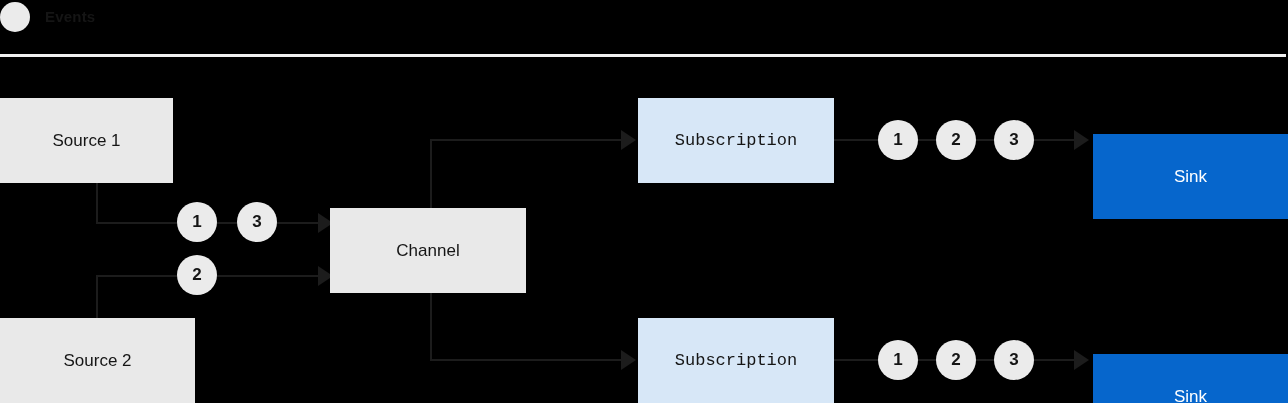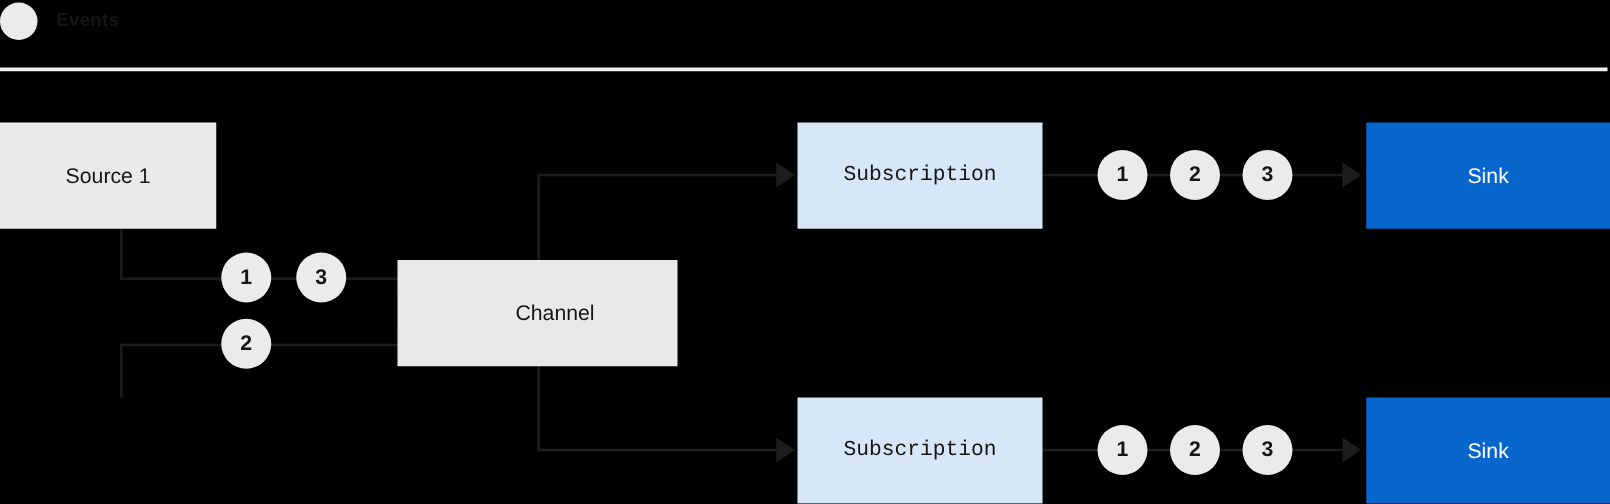--- a/index.html
+++ b/index.html
@@ -44,25 +44,25 @@
     position: absolute;
     display: flex;
     align-items: center;
     justify-content: center;
     font-size: 17px;
     font-weight: 500;
     color: var(--text-dark, #151515);
   }
   .node.gray  { background: var(--box-gray, #e9e9e9); }
   .node.lblue { background: var(--box-light-blue, #d7e7f7); font-family: Liberation Mono, monospace; }
-  .node.blue  { background: var(--box-blue, #0666cc); color: var(--text-light, #fff); }
+  .node.blue  { background: var(--box-blue, #0666cc); color: var(--text-light, #fff); margin-top: 36px; }
 
   #n-source1     { left: 0px;    top: 98px;  width: 173px; height: 85px; }
   #n-source2     { left: 0px;    top: 318px; width: 195px; height: 85px; }
-  #n-channel     { left: 318px;  top: 208px; width: 196px; height: 85px; padding-left: 28px; }
+  #n-channel     { left: 330px;  top: 208px; width: 196px; height: 85px; }
   #n-sub-top     { left: 638px;  top: 98px;  width: 196px; height: 85px; }
   #n-sub-bottom  { left: 638px;  top: 318px; width: 196px; height: 85px; }
   #n-sink-top    { left: 1093px; top: 98px;  width: 195px; height: 85px; }
   #n-sink-bottom { left: 1093px; top: 318px; width: 195px; height: 85px; }
 
   
   .line { position: absolute; background: var(--line, #1c1c1c); }
   #v-src1      { left: 96px;  top: 183px; width: 2px;   height: 41px; }
   #h-src1      { left: 96px;  top: 222px; width: 224px; height: 2px; }
   #v-src2      { left: 96px;  top: 275px; width: 2px;   height: 43px; }
@@ -143,19 +143,20 @@
   <div class="event-circle" id="ec-left-3">3</div>
   <div class="event-circle" id="ec-left-2">2</div>
   <div class="event-circle" id="ec-top-1">1</div>
   <div class="event-circle" id="ec-top-2">2</div>
   <div class="event-circle" id="ec-top-3">3</div>
   <div class="event-circle" id="ec-bot-1">1</div>
   <div class="event-circle" id="ec-bot-2">2</div>
   <div class="event-circle" id="ec-bot-3">3</div>
 
   <div class="node gray" id="n-source1">Source 1</div>
+  <div class="node gray" id="n-source2">Source 2</div>
   <div class="node gray" id="n-channel">Channel</div>
   <div class="node lblue" id="n-sub-top">Subscription</div>
   <div class="node lblue" id="n-sub-bottom">Subscription</div>
   <div class="node blue" id="n-sink-top">Sink</div>
   <div class="node blue" id="n-sink-bottom">Sink</div>
 
 </div>
 
 </body></html>

